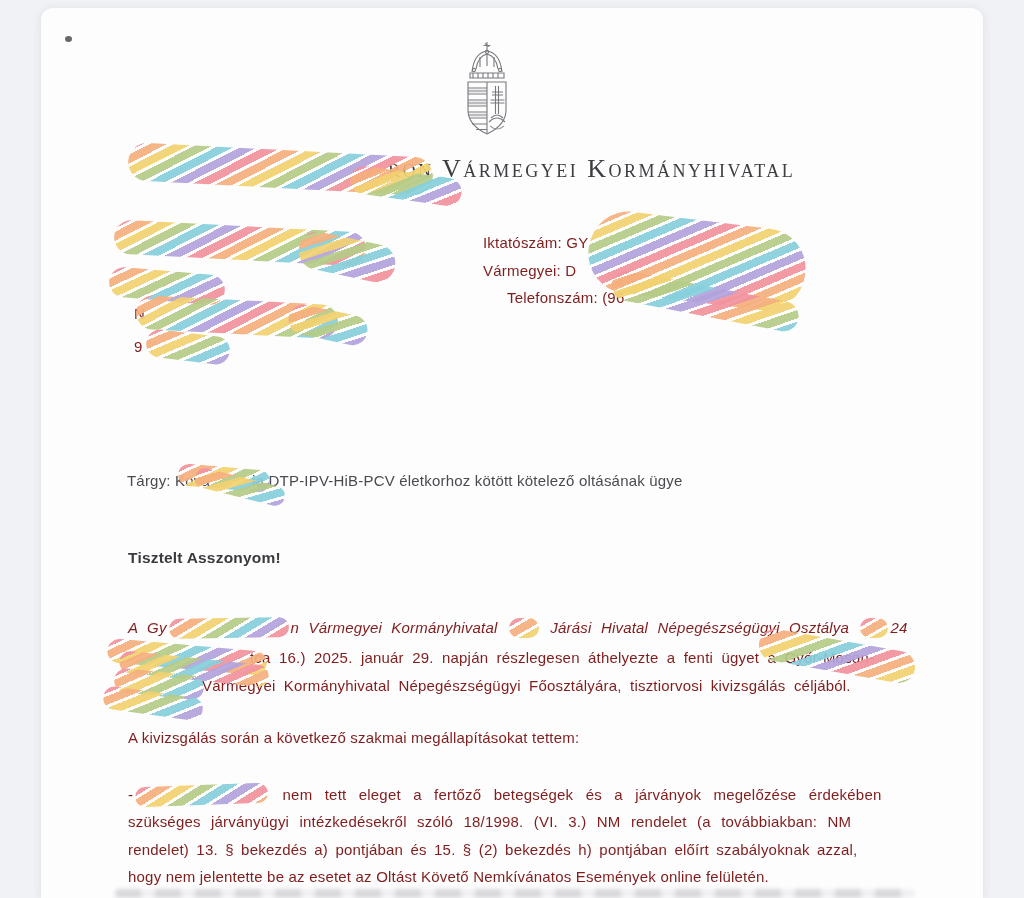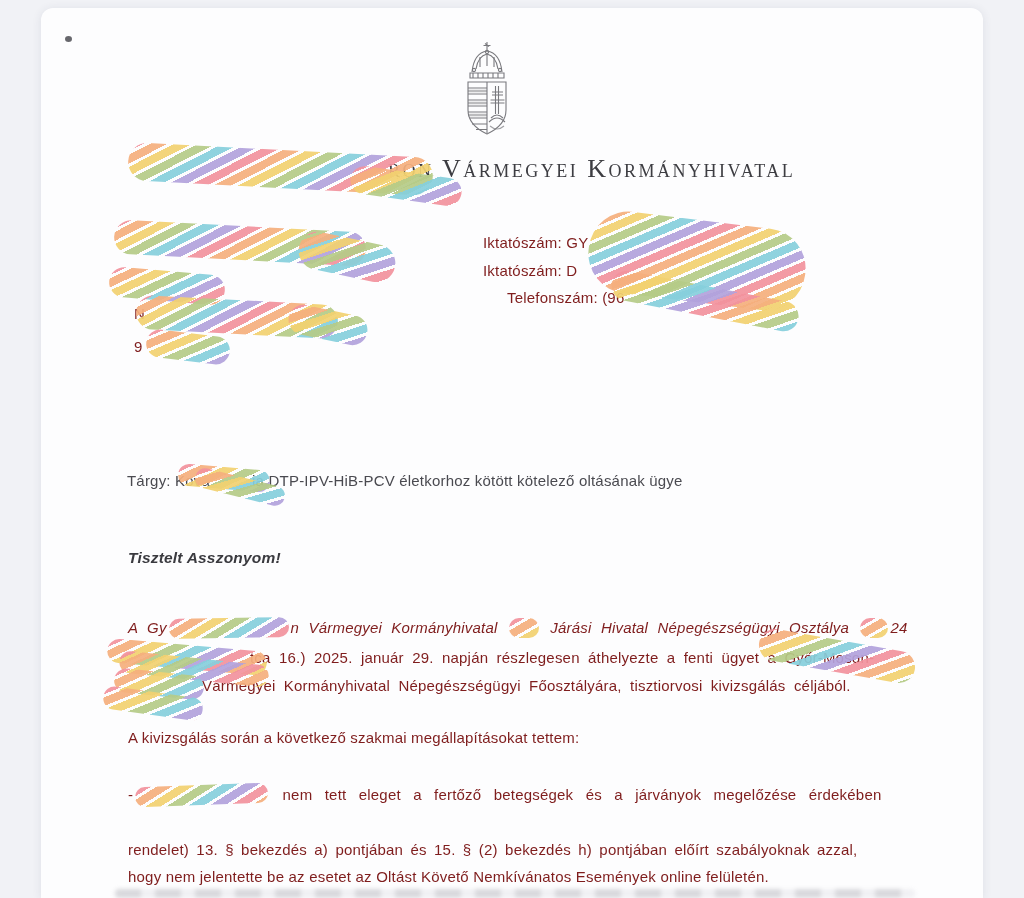--- a/index.html
+++ b/index.html
@@ -12,21 +12,21 @@
     position:absolute;left:41px;top:8px;width:942px;height:890px;
     background:#fdfdfe;border-radius:12px 12px 0 0;
     box-shadow:0 1px 10px rgba(50,60,90,.10);
   }
   .abs{position:absolute;}
   .bodytext{
     font-size:15px;line-height:20px;color:#7f1d1d;white-space:nowrap;
     letter-spacing:.2px;
   }
   .faded{color:#4a4a50;}
-  .bold{font-weight:bold;color:#3a3a3f;font-style:italic;}
+  .bold{font-weight:bold;color:#3a3a3f;}
   
   .redact{
     background:repeating-linear-gradient(150deg,
       #F2929D 0 8px, rgba(255,255,255,0) 8px 11px,
       #F5AF7D 11px 19px, rgba(255,255,255,0) 19px 22px,
       #F2D170 22px 30px, rgba(255,255,255,0) 30px 33px,
       #B5CB87 33px 41px, rgba(255,255,255,0) 41px 44px,
       #86CFDC 44px 52px, rgba(255,255,255,0) 52px 55px,
       #B2A2DC 55px 63px, rgba(255,255,255,0) 63px 66px);
     opacity:.92;
@@ -80,21 +80,21 @@
       <path d="M41 78 q6 -6 12 0 M39 82 q8 -8 16 0"></path>
       <path d="M40 86 q7 6 14 0" opacity=".7"></path>
     </svg>
   </div>
 
   <div class="abs header-title" style="left:347px;top:146px;">ron Vármegyei Kormányhivatal</div>
   <div class="abs redact" style="left:87px;top:142px;width:305px;height:38px;border-radius:19px;transform:rotate(3deg);"></div>
   <div class="abs redact" style="left:309px;top:164px;width:112px;height:28px;border-radius:14px;transform:rotate(8deg);"></div>
 
   <div class="abs bodytext" style="left:442px;top:225px;">Iktatószám: GY</div>
-  <div class="abs bodytext" style="left:442px;top:253px;">Iktatószám: D</div>
+  <div class="abs bodytext" style="left:442px;top:253px;">Vármegyei: D</div>
   <div class="abs bodytext" style="left:466px;top:280px;">Telefonszám: (96</div>
   <div class="abs redact" style="left:547px;top:212px;width:218px;height:82px;border-radius:40px;transform:rotate(7deg);"></div>
   <div class="abs redact" style="left:569px;top:278px;width:190px;height:30px;border-radius:15px;transform:rotate(11deg);"></div>
 
   <div class="abs redact" style="left:73px;top:218px;width:252px;height:34px;border-radius:17px;transform:rotate(3deg);"></div>
   <div class="abs redact" style="left:257px;top:230px;width:98px;height:38px;border-radius:19px;transform:rotate(12deg);"></div>
   <div class="abs redact" style="left:68px;top:263px;width:116px;height:30px;border-radius:15px;transform:rotate(5deg);"></div>
   <div class="abs bodytext" style="left:93px;top:296px;z-index:2;">N</div>
   <div class="abs redact" style="left:95px;top:292px;width:202px;height:34px;border-radius:17px;transform:rotate(3deg);"></div>
   <div class="abs redact" style="left:247px;top:302px;width:80px;height:30px;border-radius:15px;transform:rotate(12deg);"></div>
@@ -130,18 +130,19 @@
   </div>
   <div class="abs redact" style="left:73px;top:664px;width:90px;height:24px;border-radius:12px;transform:rotate(6deg);"></div>
   <div class="abs redact" style="left:62px;top:684px;width:100px;height:23px;border-radius:11px;transform:rotate(8deg);"></div>
 
   <div class="abs bodytext" style="left:87px;top:777px;word-spacing:8px;z-index:2;">
     <span>-</span><span class="inline-redact redact" style="width:133px;transform:rotate(-2deg);"></span>
     <span>nem tett eleget a fertőző betegségek és a járványok megelőzése érdekében</span>
   </div>
 
   <div class="abs bodytext" style="left:87px;top:720px;">A kivizsgálás során a következő szakmai megállapításokat tettem:</div>
+  <div class="abs bodytext" style="left:87px;top:804px;word-spacing:6px;">szükséges járványügyi intézkedésekről szóló 18/1998. (VI. 3.) NM rendelet (a továbbiakban: NM</div>
   <div class="abs bodytext" style="left:87px;top:832px;word-spacing:3px;">rendelet) 13. § bekezdés a) pontjában és 15. § (2) bekezdés h) pontjában előírt szabályoknak azzal,</div>
   <div class="abs bodytext" style="left:87px;top:859px;">hogy nem jelentette be az esetet az Oltást Követő Nemkívánatos Események online felületén.</div>
 
   <div class="abs ghost-line" style="left:74px;top:881px;width:800px;height:9px;"></div>
 
 </div>
 
 </body></html>

